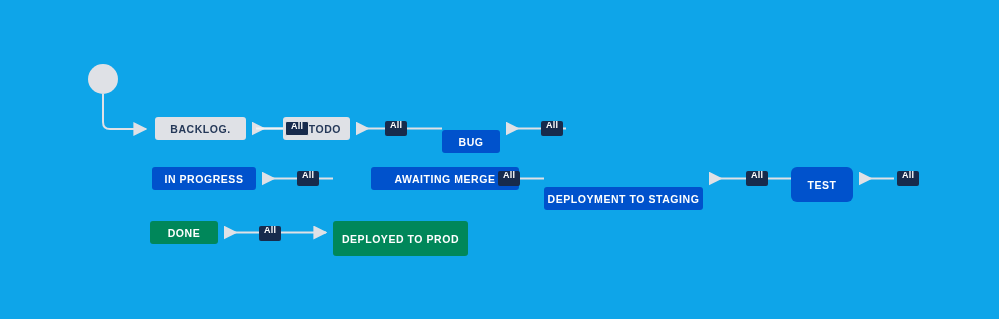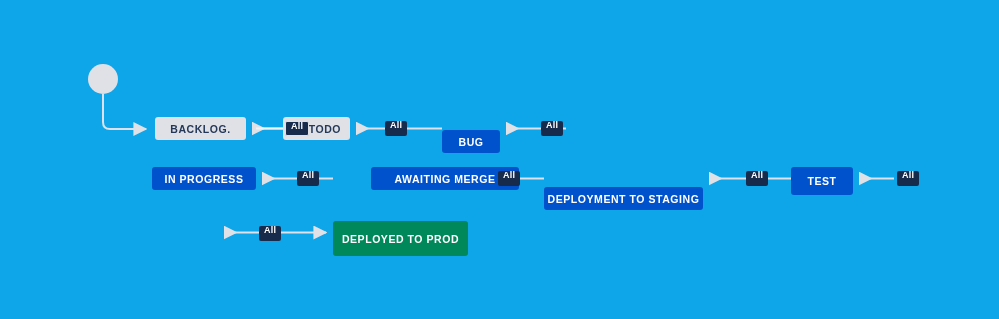--- a/index.html
+++ b/index.html
@@ -161,24 +161,27 @@
   </div>
 
   <div class="node node-blue" style="left:333px; top:167px; width:148px; height:23px;margin-left:38px;">
     <span>AWAITING MERGE</span>
   </div>
 
   <div class="node node-blue" style="left:544px; top:167px; width:159px; height:23px;margin-top:20px;">
     <span>DEPLOYMENT TO STAGING</span>
   </div>
 
-  <div class="node node-blue" style="left:791px; top:167px; width:62px; height:28px;">
+  <div class="node node-blue" style="left:791px; top:167px; width:62px; height:35px;border-radius:6px;">
     <span>TEST</span>
   </div>
 
+  <div class="node node-green" style="left:150px; top:221px; width:68px; height:23px;">
+    <span>DONE</span>
+  </div>
 
   <div class="node node-green" style="left:333px; top:221px; width:135px; height:35px;">
     <span>DEPLOYED TO PROD</span>
   </div>
 
   <div class="badge badge-on-node" style="left:285px; top:121px;">
     <span>All</span>
   </div>
 
   <div class="badge" style="left:385px; top:121px;">

